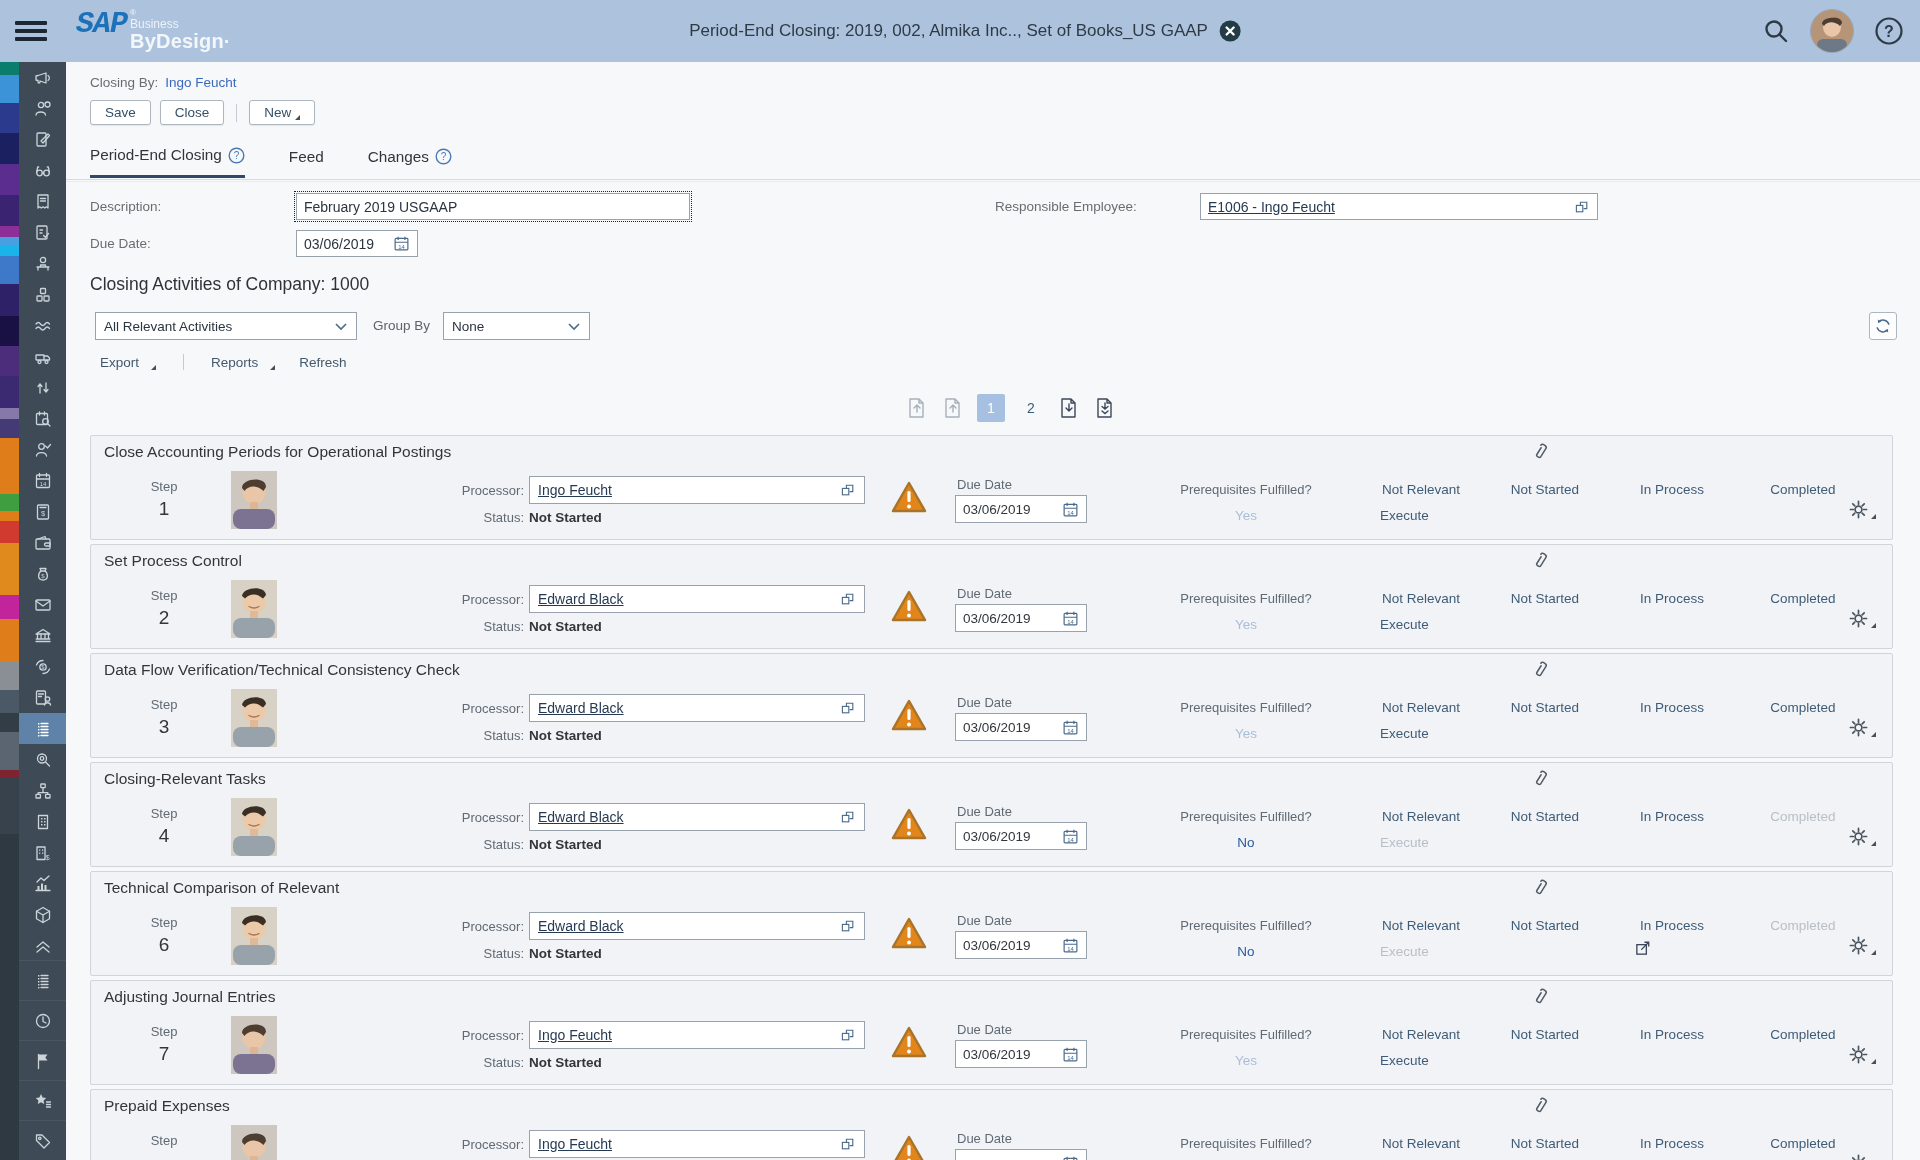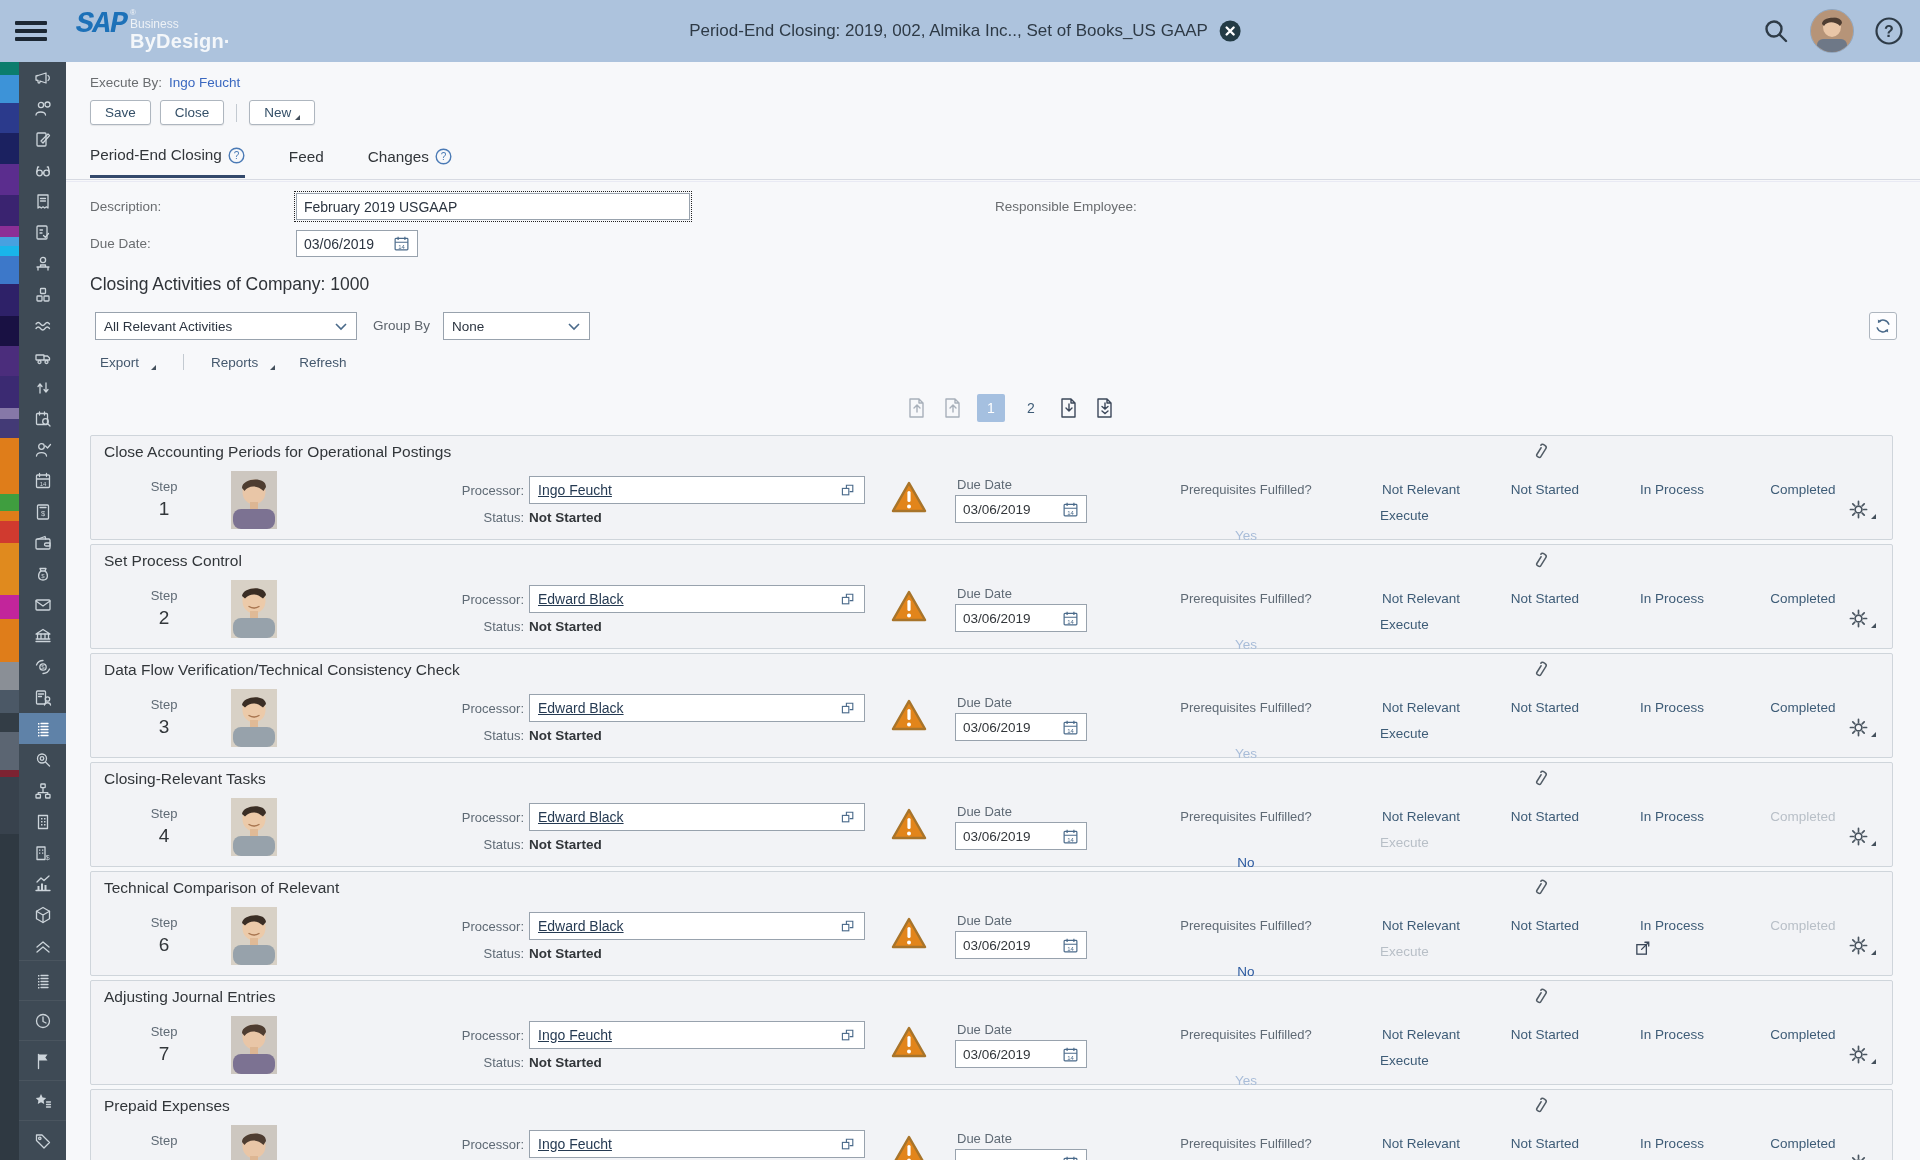--- a/index.html
+++ b/index.html
@@ -91,21 +91,21 @@
   .card .step-num { font-size:19px; color:#32363a; margin-top:4px; }
   .card .avatar { position:absolute; left:140px; top:35px; width:46px; height:58px; overflow:hidden; }
   .card .proc-lbl { left:300px; top:47px; width:133px; text-align:right; }
   .card .pfield { position:absolute; left:438px; top:40px; width:336px; height:28px; background:#fff; border:1px solid #98a2ad; display:flex; align-items:center; justify-content:space-between; padding:0 8px; font-size:14px; }
   .card .stat-lbl { left:300px; top:74px; width:133px; text-align:right; }
   .card .stat-val { position:absolute; left:438px; top:74px; font-size:13.5px; font-weight:bold; color:#32363a; }
   .card .warn { position:absolute; left:800px; top:45px; }
   .card .dd-lbl { left:866px; top:41px; }
   .card .dd-field { position:absolute; left:864px; top:59px; width:132px; height:28px; background:#fff; border:1px solid #98a2ad; display:flex; align-items:center; justify-content:space-between; padding:0 7px; font-size:13.5px; cursor:pointer; }
   .card .pre-lbl { left:1078px; top:46px; width:154px; text-align:center; }
-  .card .pre-val { position:absolute; left:1078px; top:72px; width:154px; text-align:center; font-size:13.5px; cursor:pointer;margin-top:20px; }
+  .card .pre-val { position:absolute; left:1078px; top:72px; width:154px; text-align:center; font-size:13.5px; cursor:pointer; }
   .card .pre-val.muted { color:#a9bdd9; }
   .card .pre-val.link { color:#2c5aa0; }
   .card .act { position:absolute; font-size:13.5px; color:#3e5c77; cursor:pointer; }
   .card .act.disabled { color:#b8bfc7; }
   .card .nr { left:1280px; top:46px; width:100px; text-align:center; }
   .card .ex { left:1289px; top:72px; }
   .card .ns { left:1404px; top:46px; width:100px; text-align:center; }
   .card .ip { left:1531px; top:46px; width:100px; text-align:center; }
   .card .winico { position:absolute; left:1543px; top:66px; cursor:pointer; }
   .card .cp { left:1662px; top:46px; width:100px; text-align:center; }
@@ -420,21 +420,21 @@
           <path d="M3.5 9.5V4h5.5l7.5 7.5-5.5 5.5z"></path>
           <circle cx="6.8" cy="7.3" r="1.2"></circle>
         </svg>
       </div>
     </div>
 </div>
 
 <div class="main">
 
   <div class="createdby">
-    <span class="lblgray">Execute By:</span>
+    <span class="lblgray">Closing By:</span>
     <span class="bluelink">Ingo Feucht</span>
   </div>
 
   <div class="btnrow">
     <button class="btn">Save</button>
     <button class="btn">Close</button>
     <span class="vsep"></span>
     <button class="btn">
         <span>New</span>
         <i class="corner"></i>
@@ -459,20 +459,27 @@
           <text x="8.5" y="12" text-anchor="middle" font-size="10" fill="#4a7ab5" font-family="Liberation Sans,sans-serif">?</text>
         </svg>
     </div>
   </div>
   <div class="tabs-divider"></div>
 
   <span class="lblgray lab-desc">Description:</span>
   <input class="desc-input" value="February 2019 USGAAP" style="">
 
   <span class="lblgray lab-resp">Responsible Employee:</span>
+  <div class="field resp-field">
+    <span class="ulink">E1006 - Ingo Feucht</span>
+    <svg width="16" height="16" viewBox="0 0 20 20">
+        <rect x="3" y="8" width="8" height="8" stroke="#4a6a8a" stroke-width="1.4" fill="none"></rect>
+        <path d="M8 8V4h8v8h-4" stroke="#4a6a8a" stroke-width="1.4" fill="none"></path>
+      </svg>
+  </div>
 
   <span class="lblgray lab-due">Due Date:</span>
   <div class="field due-field">
     <span>03/06/2019</span>
     <svg width="17" height="17" viewBox="0 0 20 20">
         <rect x="2.5" y="4" width="15" height="13.5" rx="1" stroke="#4a6a8a" stroke-width="1.4" fill="none"></rect>
         <path d="M6 2v4M14 2v4M2.5 8.5h15" stroke="#4a6a8a" stroke-width="1.4"></path>
         <text x="10" y="16" text-anchor="middle" font-size="7" fill="#4a6a8a" font-family="Liberation Sans,sans-serif">14</text>
       </svg>
   </div>

